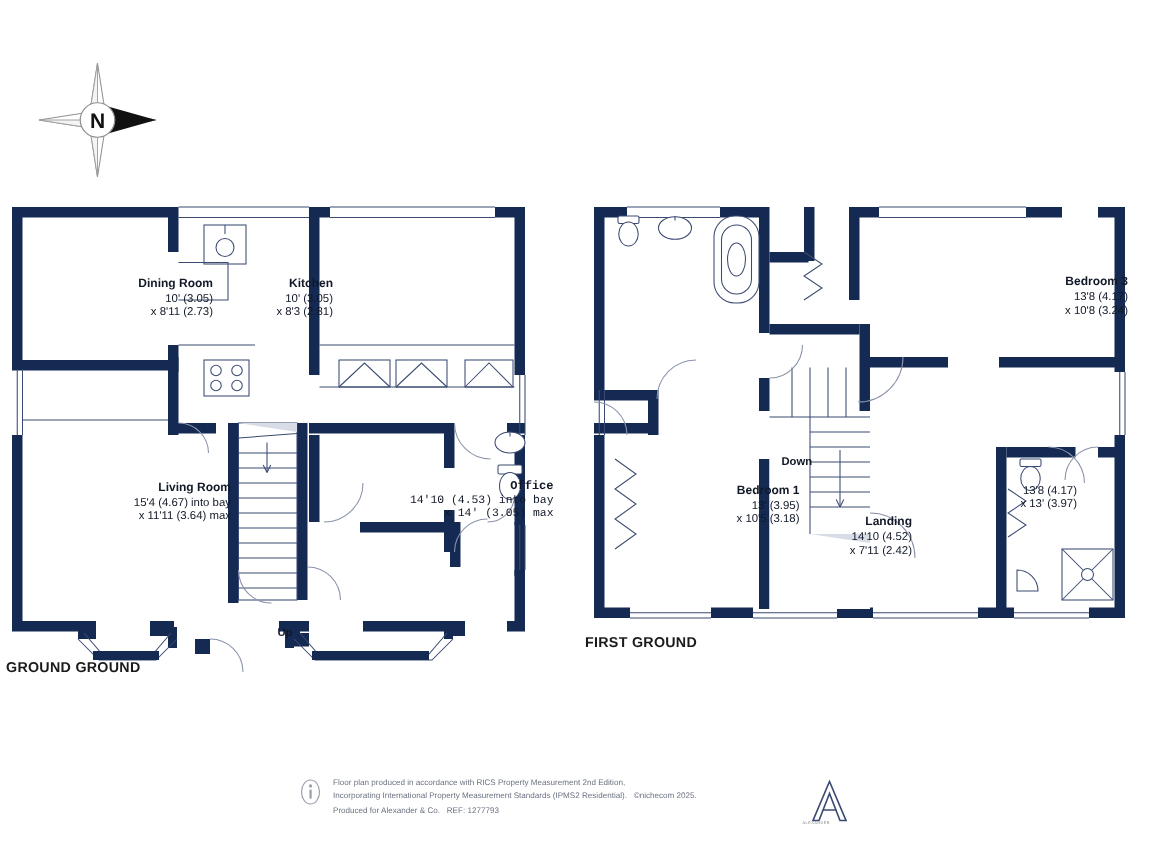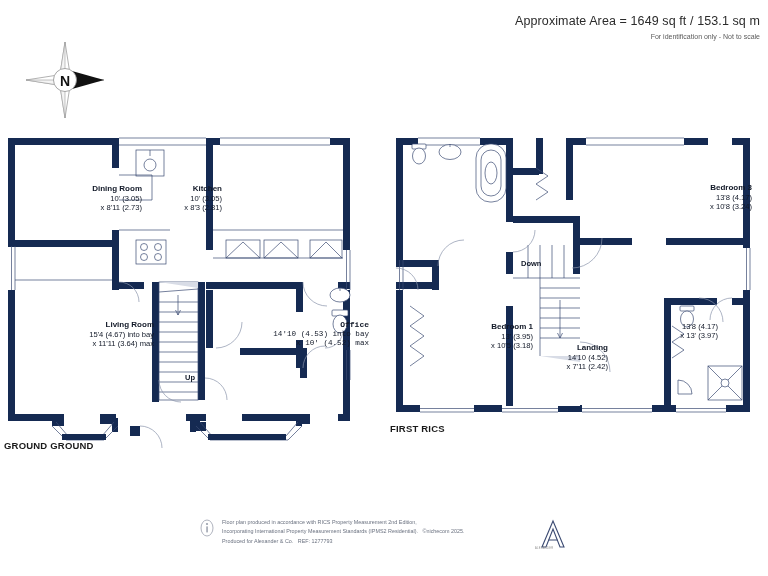--- a/index.html
+++ b/index.html
@@ -65,20 +65,21 @@
   .room-label .rdim {
     font-size: 7.6px;
     display: block;
     color: #111827;
   }
   .stair-word {
     position: absolute;
     font-size: 7.5px;
     font-weight: bold;
     color: #111827;
+    margin-top: 44px;
   }
   .footer {
     position: absolute;
     left: 200px;
     top: 518px;
     width: 420px;
     display: flex;
     align-items: flex-start;
     gap: 8px;
   }
@@ -108,24 +109,20 @@
   .wall { fill: #152a52; }
   .thin { stroke: #3b4a72; stroke-width: 0.7; fill: none; }
   .fixture { stroke: #3b4a72; stroke-width: 0.7; fill: #ffffff; }
   .swing { stroke: #8a93ab; stroke-width: 0.7; fill: none; }
 </style>
 </head>
 <body>
 
 <div id="plan-root">
 
-  <div class="area-header">
-    <div class="area-main">Approximate Area = 1649 sq ft / 153.1 sq m</div>
-    <div class="area-sub">For identification only - Not to scale</div>
-  </div>
 
   <div style="position:absolute; left:22px; top:38px; width:86px; height:84px;">
     <svg width="86" height="84" viewBox="0 0 86 84">
       <g stroke="#8f8f8f" stroke-width="0.7" fill="#ffffff">
         <polygon points="43,4 48,36 43,42 38,36"></polygon>
         <polygon points="43,80 48,48 43,42 38,48"></polygon>
         <polygon points="4,42 36,37 42,42 36,47"></polygon>
         <polygon points="82,42 50,37 44,42 50,47"></polygon>
       </g>
       <g stroke="#9a9a9a" stroke-width="0.6" fill="#f4f4f4">
@@ -433,21 +430,21 @@
 
   <div class="room-label" style="left:14px; top:320px; width:140px;">
     <span class="rname">Living Room</span>
     <span class="rdim">15'4 (4.67) into bay</span>
     <span class="rdim">x 11'11 (3.64) max</span>
   </div>
 
   <div class="room-label" style="left:219px; top:320px; width:150px;font-family:Liberation Mono, monospace;">
     <span class="rname">Office</span>
     <span class="rdim">14'10 (4.53) into bay</span>
-    <span class="rdim">x 10' (4.52) max</span>
+    <span class="rdim">x 14' (3.05) max</span>
   </div>
 
   <div class="stair-word" style="left:185px; top:373px;">Up</div>
 
 
   <div class="room-label" style="left:632px; top:183px; width:120px;">
     <span class="rname">Bedroom 3</span>
     <span class="rdim">13'8 (4.17)</span>
     <span class="rdim">x 10'8 (3.24)</span>
   </div>
@@ -465,21 +462,21 @@
   </div>
 
   <div class="room-label" style="left:608px; top:322px; width:110px;">
     <span class="rdim">13'8 (4.17)</span>
     <span class="rdim">x 13' (3.97)</span>
   </div>
 
   <div class="stair-word" style="left:521px; top:259px;">Down</div>
 
   <div class="floor-title" id="ground-floor-title">GROUND GROUND</div>
-  <div class="floor-title" id="first-floor-title">FIRST RICS</div>
+  <div class="floor-title" id="first-floor-title">FIRST GROUND</div>
 
   <div class="footer">
     <div style="flex:0 0 auto; margin-top:1px;">
       <svg width="14" height="18" viewBox="0 0 14 18">
         <ellipse cx="7" cy="9" rx="6" ry="8" fill="none" stroke="#9aa0ad" stroke-width="0.8"></ellipse>
         <circle cx="7" cy="5" r="1.1" fill="#9aa0ad"></circle>
         <rect x="6.3" y="7.4" width="1.5" height="6" fill="#9aa0ad"></rect>
       </svg>
     </div>
     <div class="footer-text">

